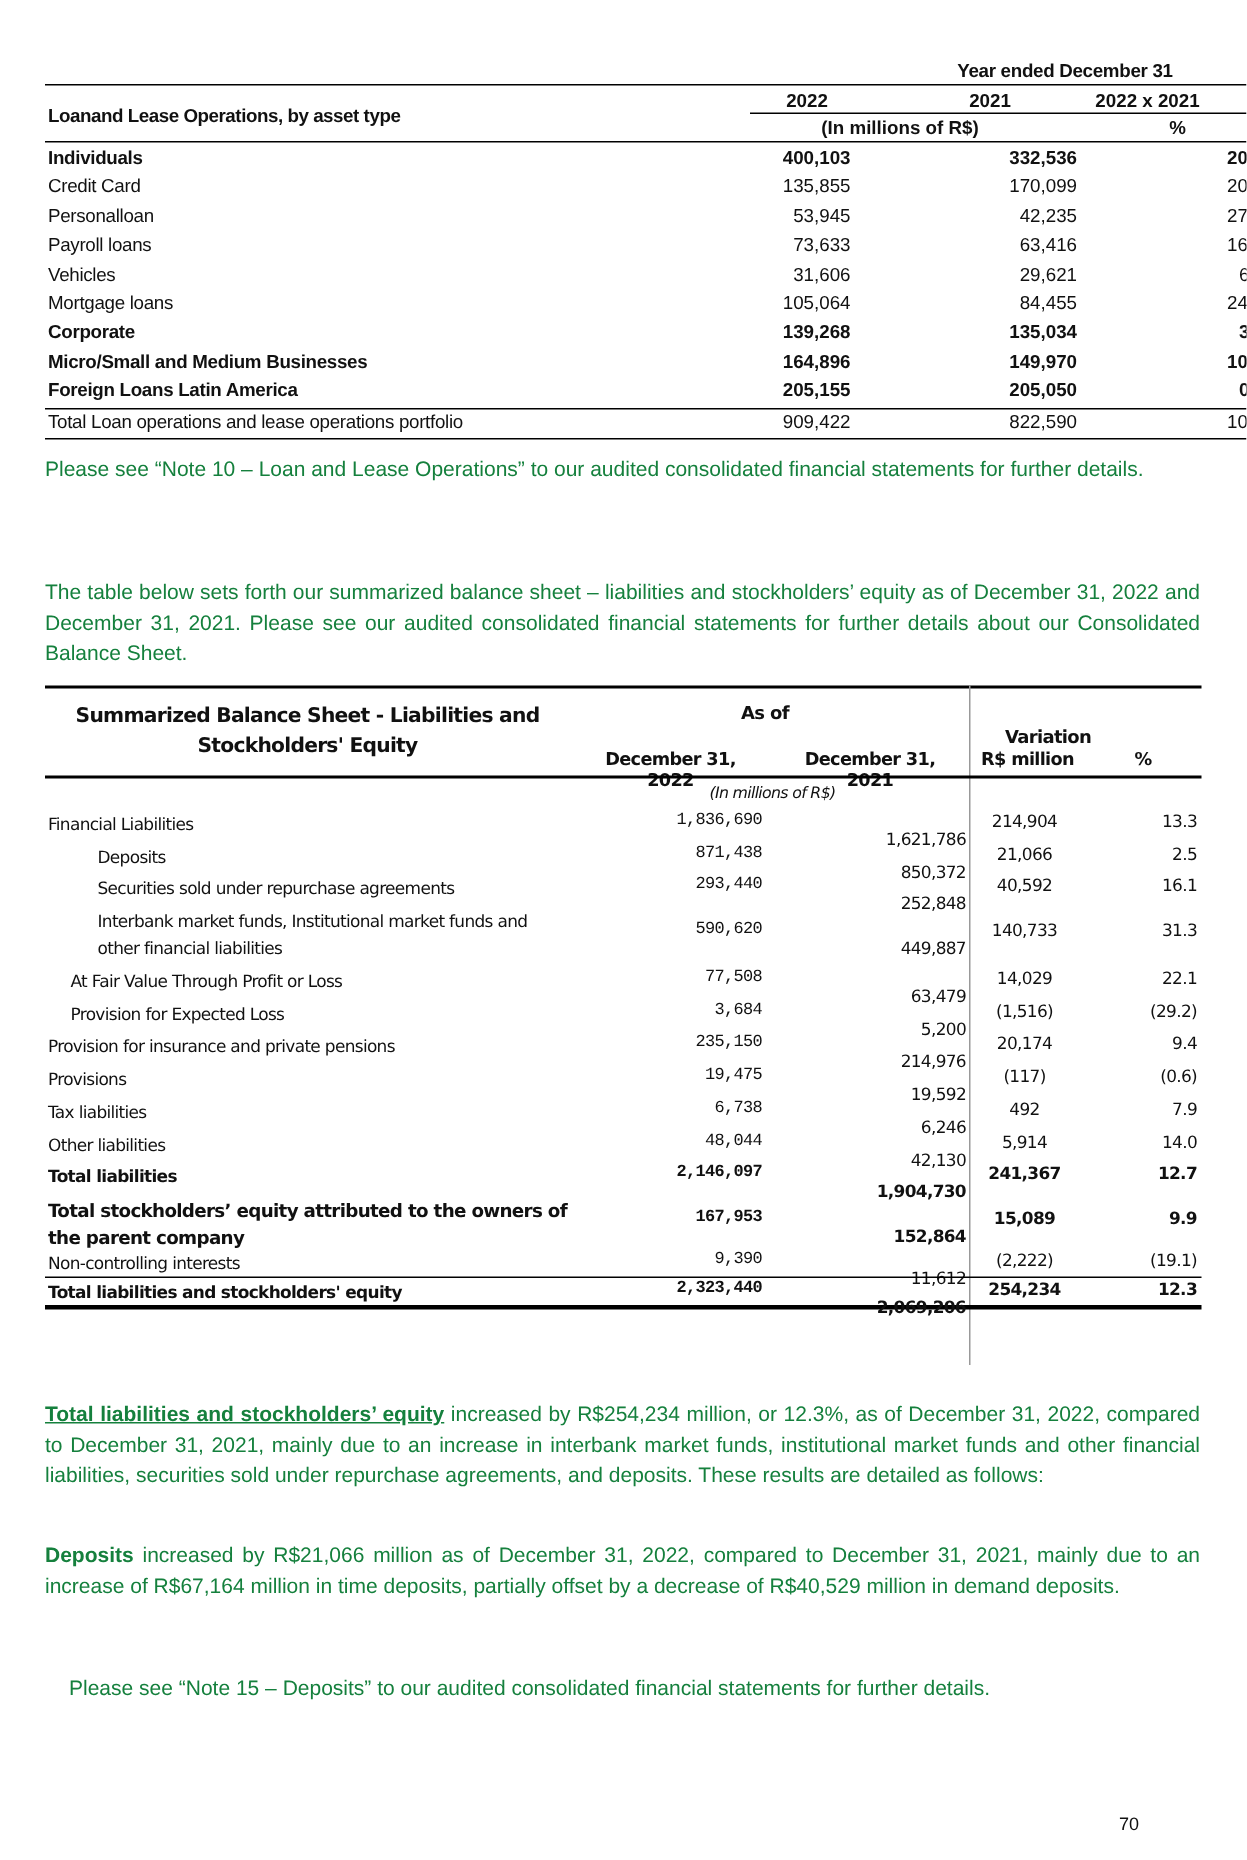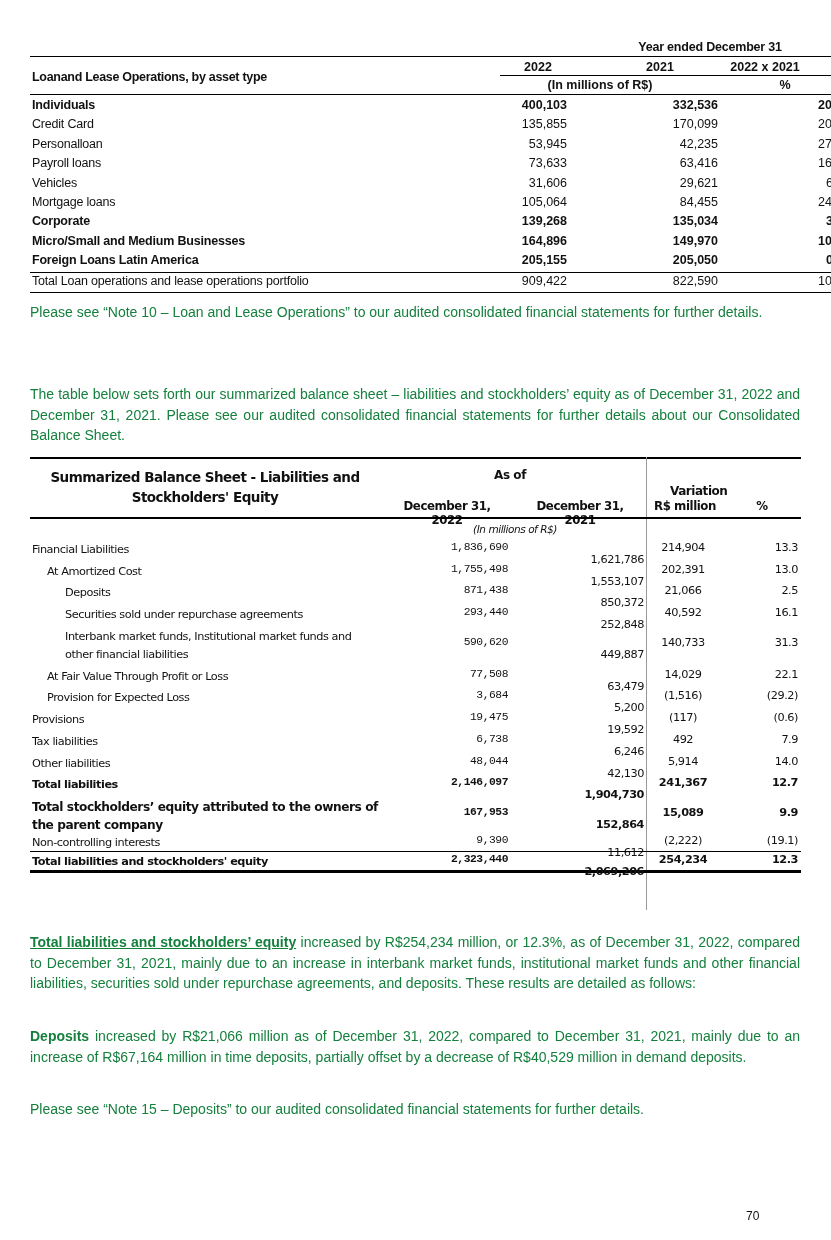--- a/index.html
+++ b/index.html
@@ -161,27 +161,20 @@
 
   <div class="rows">
     <div class="row">
         <span class="lbl l0">Financial Liabilities</span>
         <span class="c1">1,836,690</span>
         <span class="c2">1,621,786</span>
         <span class="c3">214,904</span>
         <span class="c4">13.3</span>
       </div>
     <div class="row">
-        <span class="lbl l1">At Amortized Cost</span>
-        <span class="c1">1,755,498</span>
-        <span class="c2">1,553,107</span>
-        <span class="c3">202,391</span>
-        <span class="c4">13.0</span>
-      </div>
-    <div class="row">
         <span class="lbl l2">Deposits</span>
         <span class="c1">871,438</span>
         <span class="c2">850,372</span>
         <span class="c3">21,066</span>
         <span class="c4">2.5</span>
       </div>
     <div class="row">
         <span class="lbl l2">Securities sold under repurchase agreements</span>
         <span class="c1">293,440</span>
         <span class="c2">252,848</span>
@@ -203,20 +196,27 @@
         <span class="c4">22.1</span>
       </div>
     <div class="row">
         <span class="lbl l1">Provision for Expected Loss</span>
         <span class="c1">3,684</span>
         <span class="c2">5,200</span>
         <span class="c3">(1,516)</span>
         <span class="c4">(29.2)</span>
       </div>
     <div class="row">
+        <span class="lbl l0">Provision for insurance and private pensions</span>
+        <span class="c1">235,150</span>
+        <span class="c2">214,976</span>
+        <span class="c3">20,174</span>
+        <span class="c4">9.4</span>
+      </div>
+    <div class="row">
         <span class="lbl l0">Provisions</span>
         <span class="c1">19,475</span>
         <span class="c2">19,592</span>
         <span class="c3">(117)</span>
         <span class="c4">(0.6)</span>
       </div>
     <div class="row">
         <span class="lbl l0">Tax liabilities</span>
         <span class="c1">6,738</span>
         <span class="c2">6,246</span>
@@ -256,15 +256,15 @@
         <span class="c1">2,323,440</span>
         <span class="c2">2,069,206</span>
         <span class="c3">254,234</span>
         <span class="c4">12.3</span>
       </div>
   </div>
 </div>
 
 <p class="para" style="top:932px; margin:0;"><b class="ul">Total liabilities and stockholders’ equity</b><span> increased by R$254,234 million, or 12.3%, as of December 31, 2022, compared to December 31, 2021, mainly due to an increase in interbank market funds, institutional market funds and other financial liabilities, securities sold under repurchase agreements, and deposits. These results are detailed as follows:</span></p>
 <p class="para" style="top:1026px; margin:0;"><b>Deposits</b><span> increased by R$21,066 million as of December 31, 2022, compared to December 31, 2021, mainly due to an increase of R$67,164 million in time deposits, partially offset by a decrease of R$40,529 million in demand deposits.</span></p>
-<p class="para" style="top:1099px; margin:0;">Please see “Note 15 – Deposits” to our audited consolidated financial statements for further details.</p>
+<p class="para" style="top:1099px; margin:16px;">Please see “Note 15 – Deposits” to our audited consolidated financial statements for further details.</p>
 
 <div id="pagenum">70</div>
 
 </body></html>

